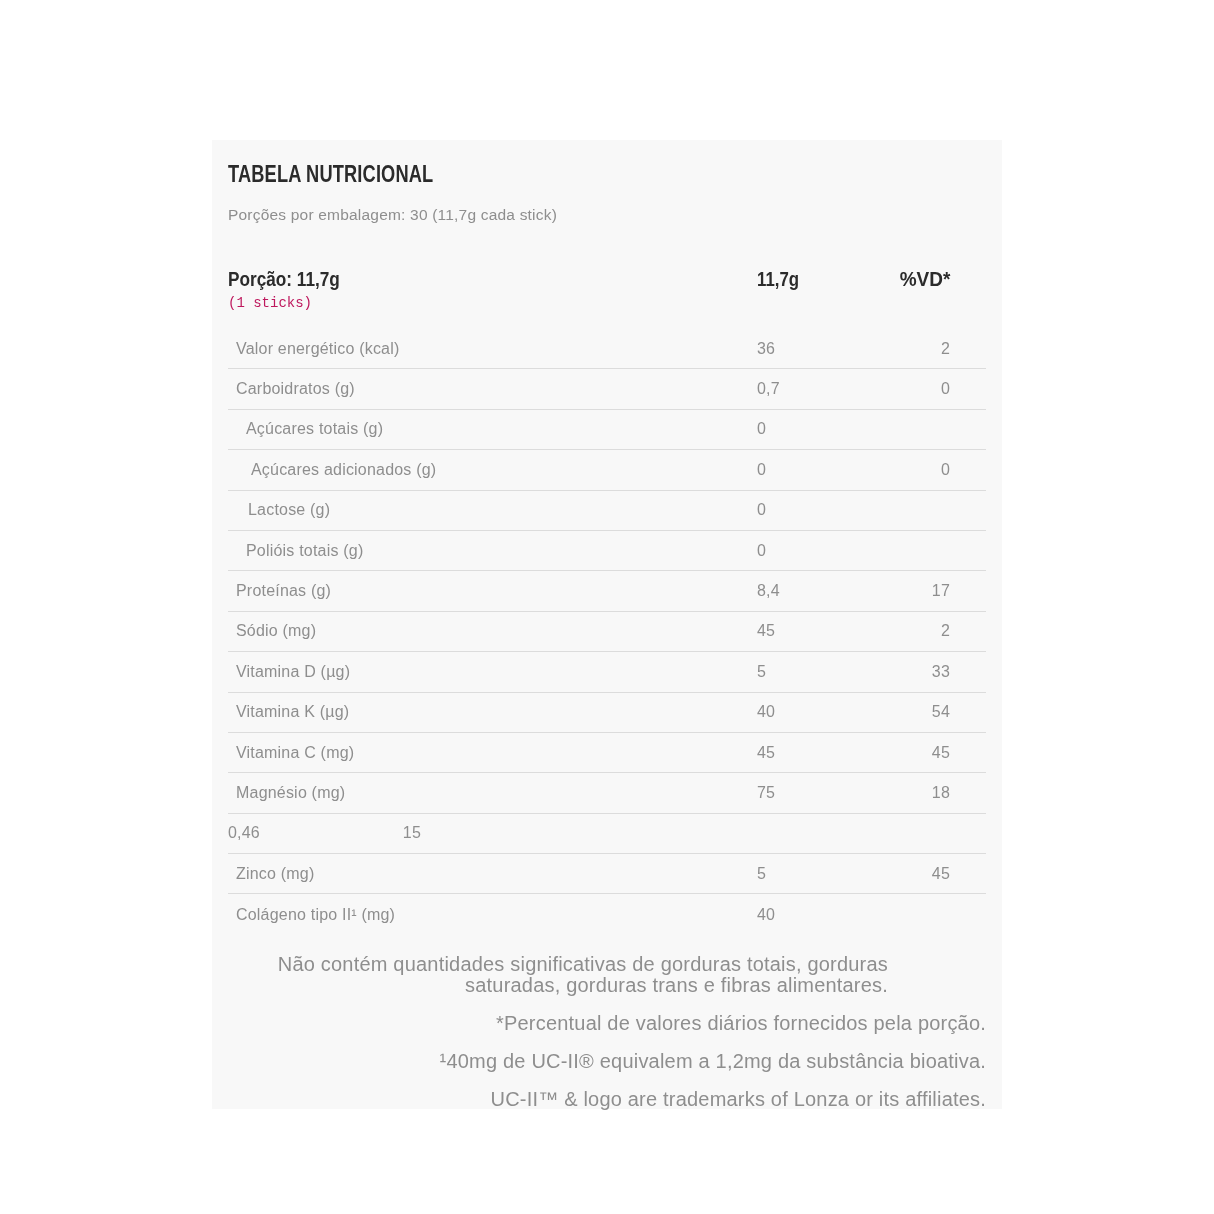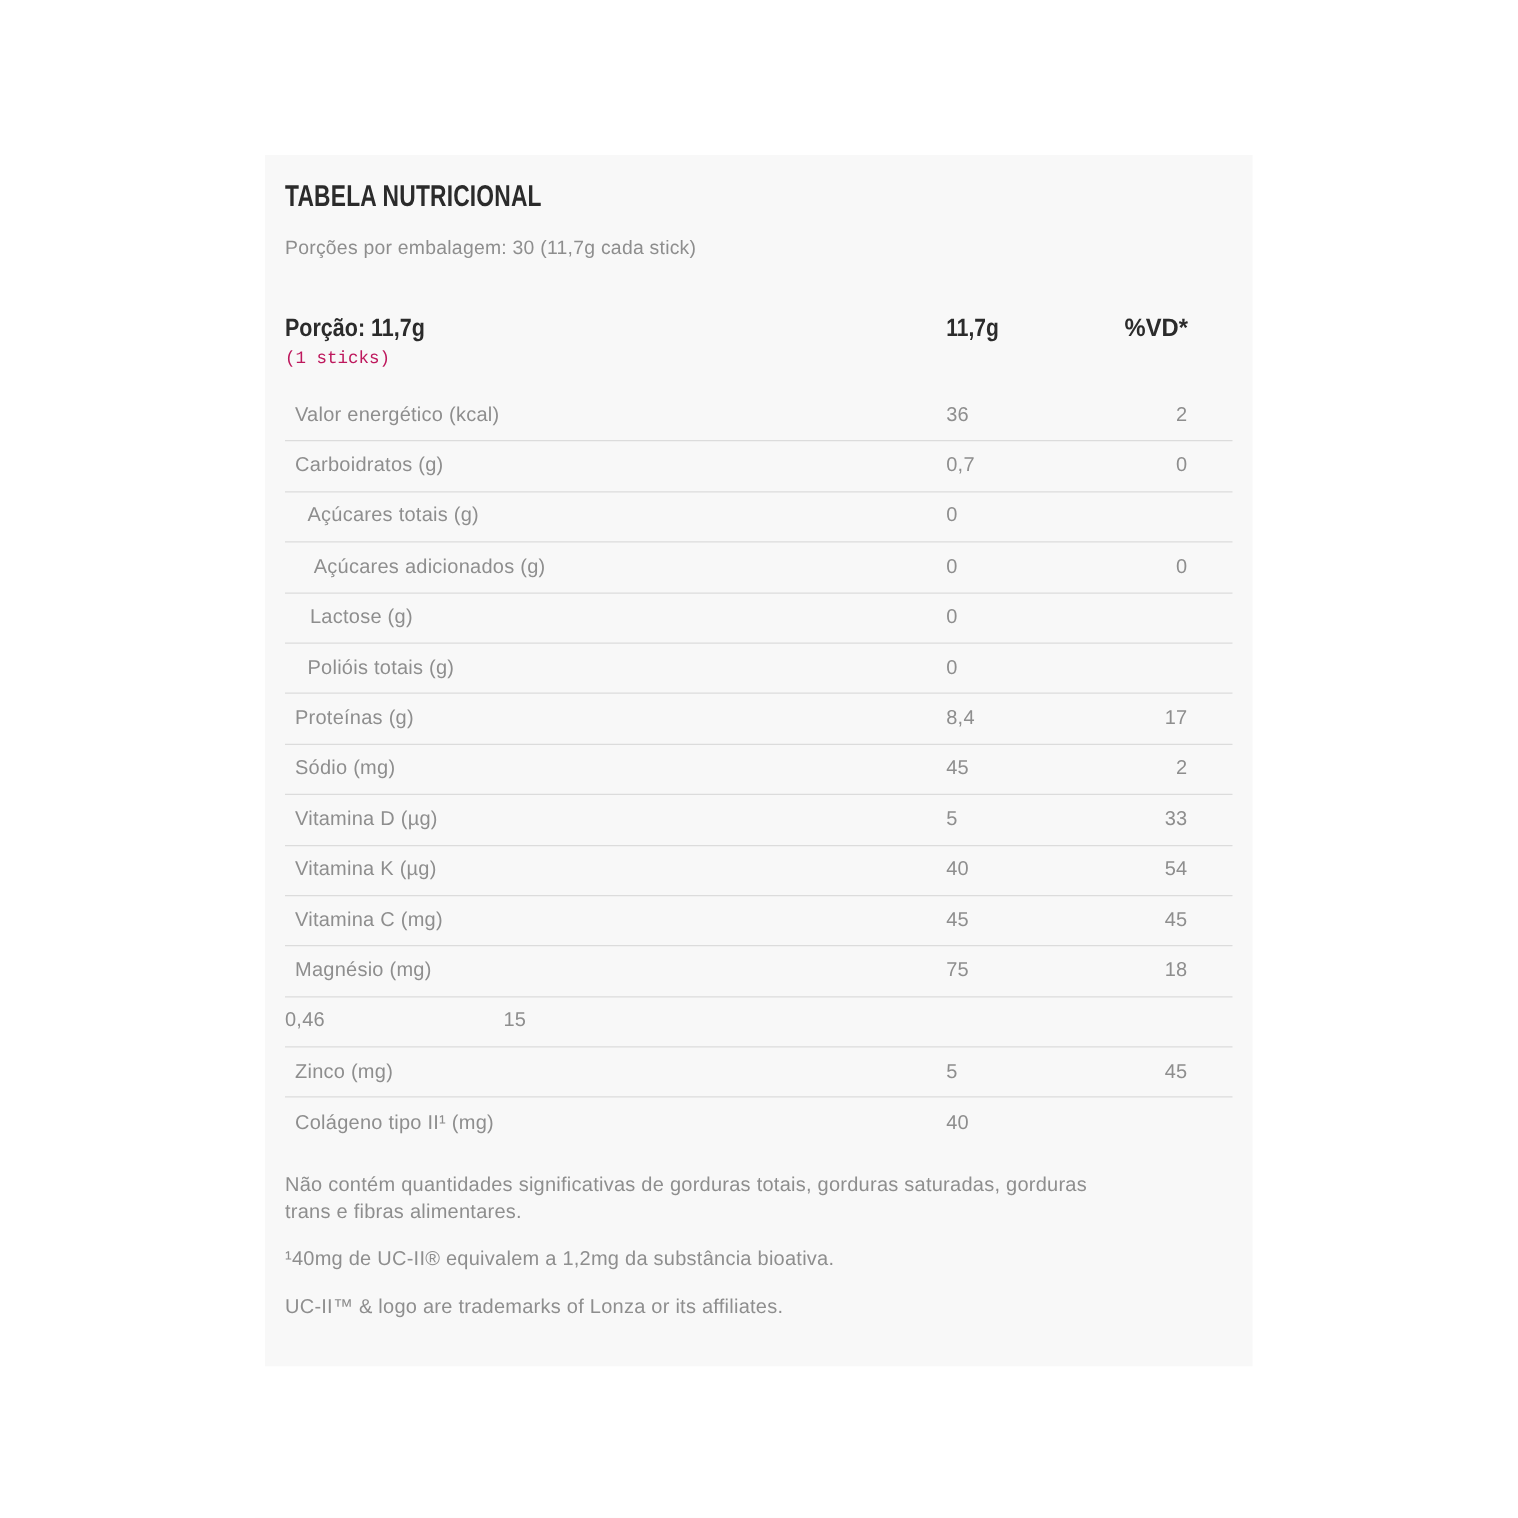--- a/index.html
+++ b/index.html
@@ -11,21 +11,21 @@
   .page {
     position: relative;
     width: 1214px;
     height: 1214px;
     background: #ffffff;
     overflow: hidden;
   }
   .panel {
     position: absolute;
     left: 212px;
-    top: 124px;
+    top: 140px;
     width: 790px;
     height: 969px;
     background: #f8f8f8;
     padding: 0 16px;
     box-sizing: border-box;
   }
   .title {
     margin: 22px 0 0 0;
     font-size: 24px;
     line-height: 24px;
@@ -115,24 +115,25 @@
   .row .amount { width: 89px; }
   .row .dv {
     width: 140px;
     box-sizing: border-box;
     padding-right: 36px;
     text-align: right;
   }
   .notes { margin-top: 19px; }
   .notes p {
     margin: 0;
-    font-size: 16px;
+    font-size: 20px;
     line-height: 21px;
     color: #8e8e8e;
     letter-spacing: 0.2px;
+    text-align: right;
   }
   .notes p + p { margin-top: 17px; }
   .notes p.wide-note { max-width: 660px; }
 </style>
 </head>
 <body>
 
 <div class="page">
   <div class="panel">
 
@@ -225,18 +226,19 @@
       </div>
       <div class="row last">
         <span class="label">Colágeno tipo II¹ (mg)</span>
         <span class="amount">40</span>
         <span class="dv"></span>
       </div>
     </div>
 
     <div class="notes">
       <p class="wide-note">Não contém quantidades significativas de gorduras totais, gorduras saturadas, gorduras trans e fibras alimentares.</p>
+      <p>*Percentual de valores diários fornecidos pela porção.</p>
       <p>¹40mg de UC-II® equivalem a 1,2mg da substância bioativa.</p>
       <p>UC-II™ &amp; logo are trademarks of Lonza or its affiliates.</p>
     </div>
 
   </div>
 </div>
 
 </body></html>

